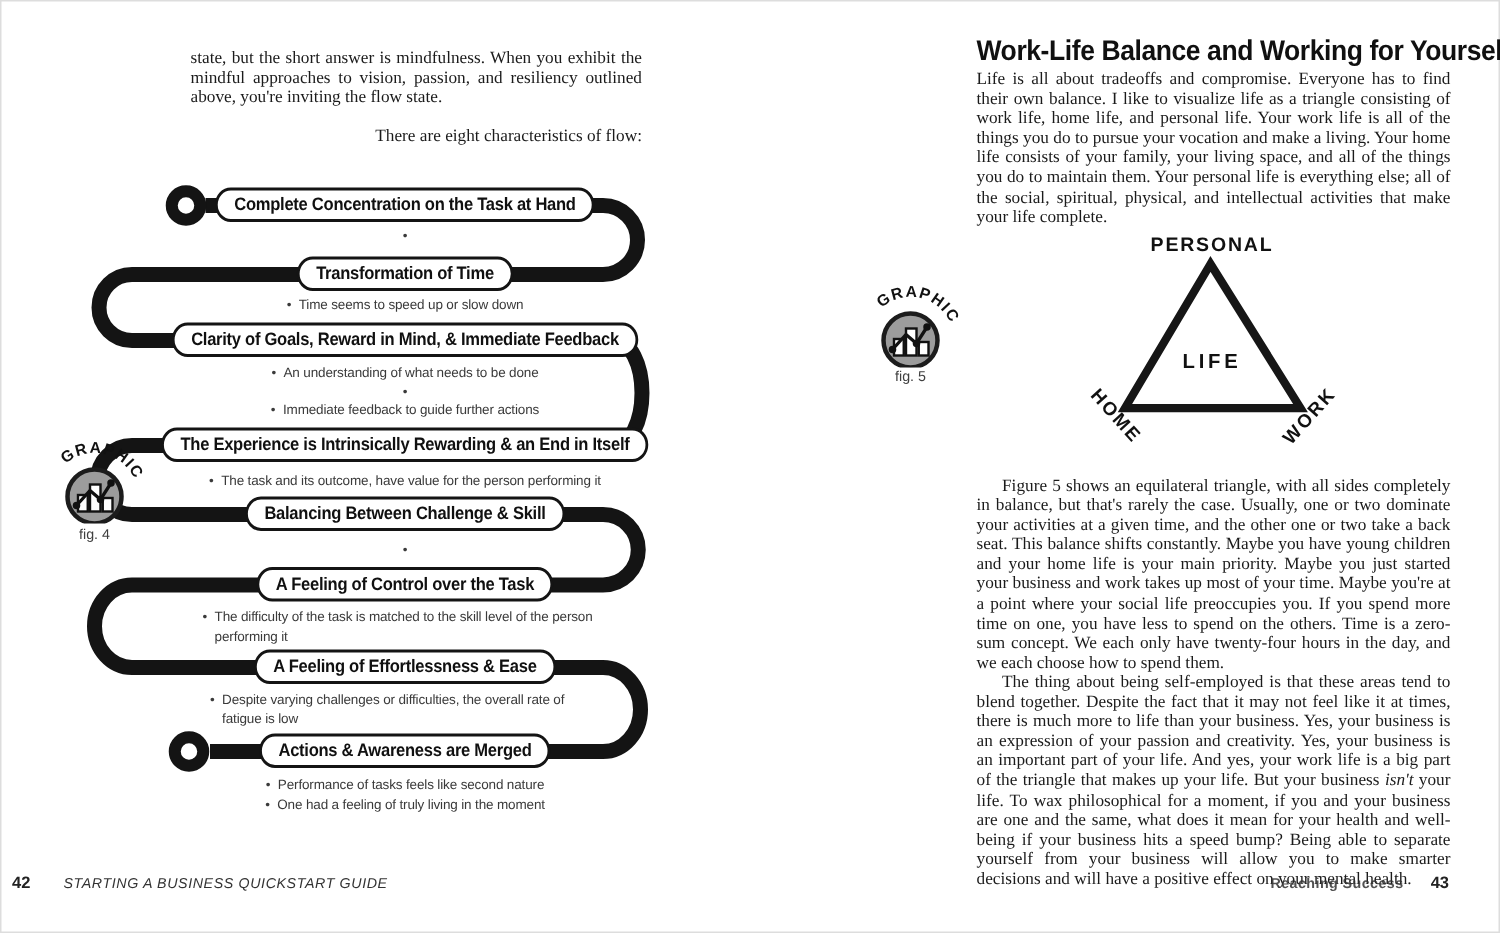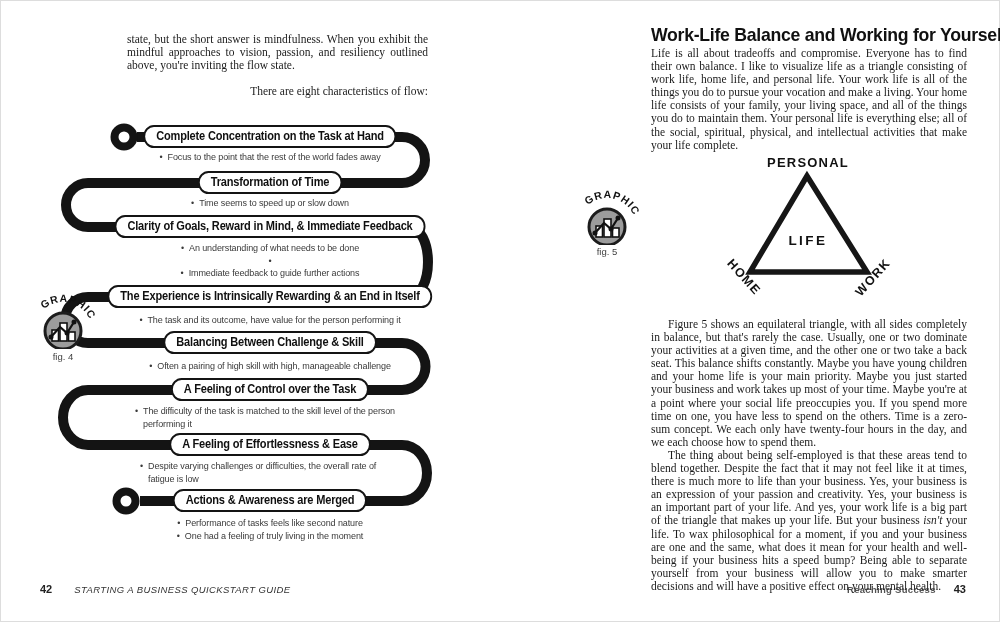--- a/index.html
+++ b/index.html
@@ -39,21 +39,21 @@
   .headline{
     position:absolute;left:651px;top:24px;font-weight:bold;font-size:19px;
     letter-spacing:-0.3px;color:#101010;transform:scaleX(0.93);transform-origin:left center;
     white-space:nowrap;
   }
   .para1{left:651px;top:47px;width:316px;}
   .para23{left:651px;top:318px;width:316px;}
   .para23 p{margin:0 0 0 0;}
   
   .footer{position:absolute;top:583px;display:flex;align-items:baseline;}
-  .footer-left{left:40px;gap:22px;}
+  .footer-left{left:8px;gap:22px;}
   .footer-right{right:34px;gap:18px;}
   .pagenum{font-weight:bold;font-size:11px;color:#222;}
   .book-title{font-style:italic;font-size:9.5px;letter-spacing:0.4px;color:#333;text-align:right;}
   .section-title{font-size:9.5px;letter-spacing:0.3px;color:#333;font-weight:bold;opacity:.85;}
 </style>
 </head>
 <body>
 
 <div id="spread">
 
@@ -74,21 +74,20 @@
   <div class="pill" style="top:215px">Clarity of Goals, Reward in Mind, &amp; Immediate Feedback</div>
   <div class="pill" style="top:285px">The Experience is Intrinsically Rewarding &amp; an End in Itself</div>
   <div class="pill" style="top:331px">Balancing Between Challenge &amp; Skill</div>
   <div class="pill" style="top:378px">A Feeling of Control over the Task</div>
   <div class="pill" style="top:433px">A Feeling of Effortlessness &amp; Ease</div>
   <div class="pill" style="top:489px">Actions &amp; Awareness are Merged</div>
 
   <div class="bullet-zone" style="top:151px">
     <div class="bullet">
         <span class="dot">•</span>
-        <span class="btext">Focus to the point that the rest of the world fades away</span>
       </div>
   </div>
   <div class="bullet-zone" style="top:197px">
     <div class="bullet">
         <span class="dot">•</span>
         <span class="btext">Time seems to speed up or slow down</span>
       </div>
   </div>
   <div class="bullet-zone col" style="top:242px">
     <div class="bullet">
@@ -105,21 +104,20 @@
   </div>
   <div class="bullet-zone" style="top:314px">
     <div class="bullet">
         <span class="dot">•</span>
         <span class="btext">The task and its outcome, have value for the person performing it</span>
       </div>
   </div>
   <div class="bullet-zone" style="top:360px">
     <div class="bullet">
         <span class="dot">•</span>
-        <span class="btext">Often a pairing of high skill with high, manageable challenge</span>
       </div>
   </div>
   <div class="bullet-zone" style="top:405px">
     <div class="bullet wrap w270">
         <span class="dot">•</span>
         <span class="btext">The difficulty of the task is matched to the skill level of the person performing it</span>
       </div>
   </div>
   <div class="bullet-zone" style="top:460px">
     <div class="bullet wrap w260">

